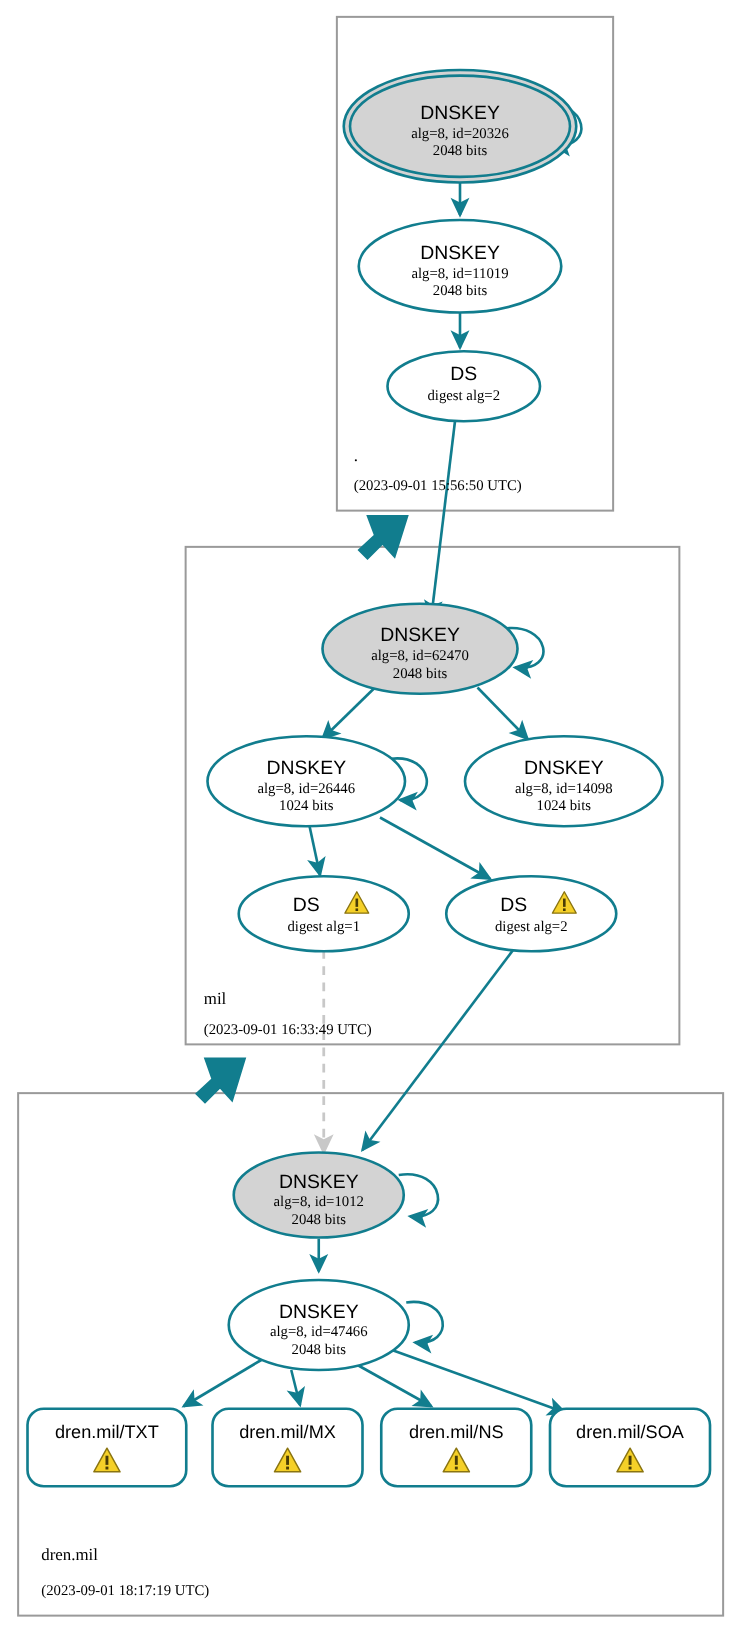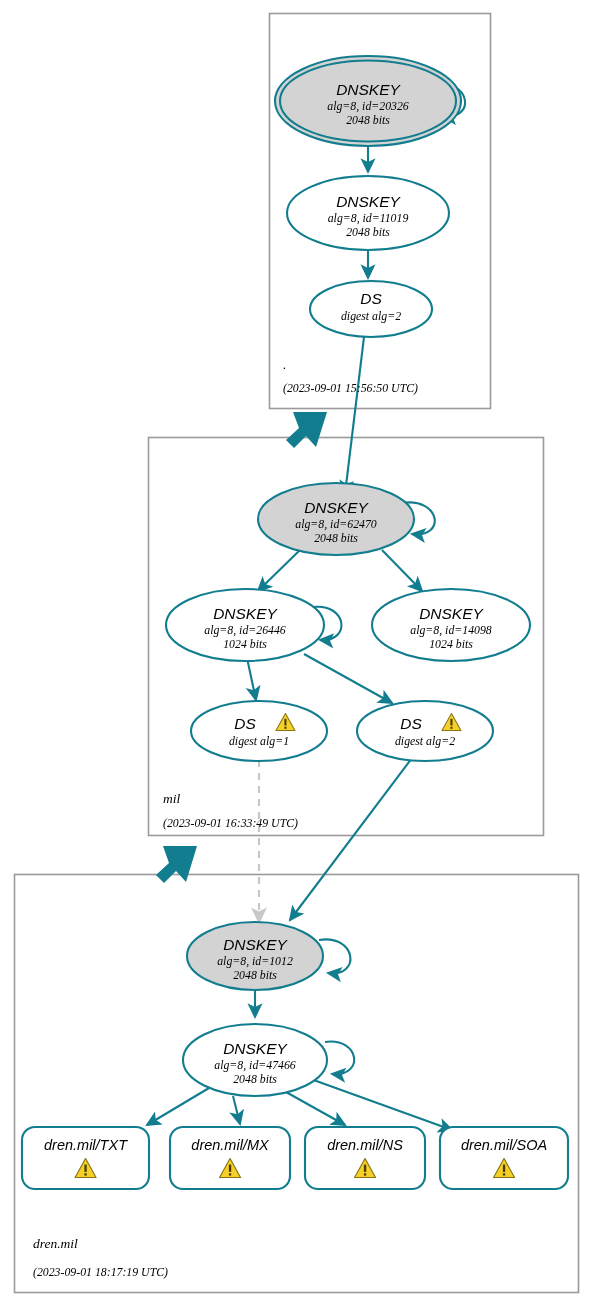--- a/index.html
+++ b/index.html
@@ -9,21 +9,20 @@
   }
   body {
     font-family: "Liberation Sans", sans-serif;
   }
   #canvas {
     position: relative;
     width: 592px;
     height: 1308px;
     background: #ffffff;
     overflow: hidden;
-    font-style: italic;
   }
   svg#graph {
     position: absolute;
     left: 0;
     top: 0;
     width: 592px;
     height: 1308px;
   }
   .zone-box {
     fill: none;

